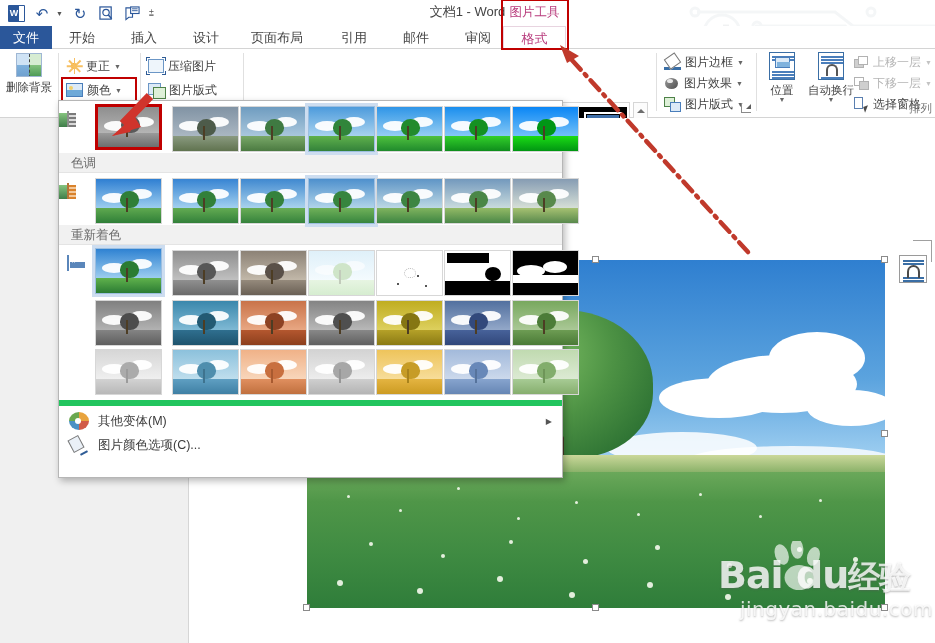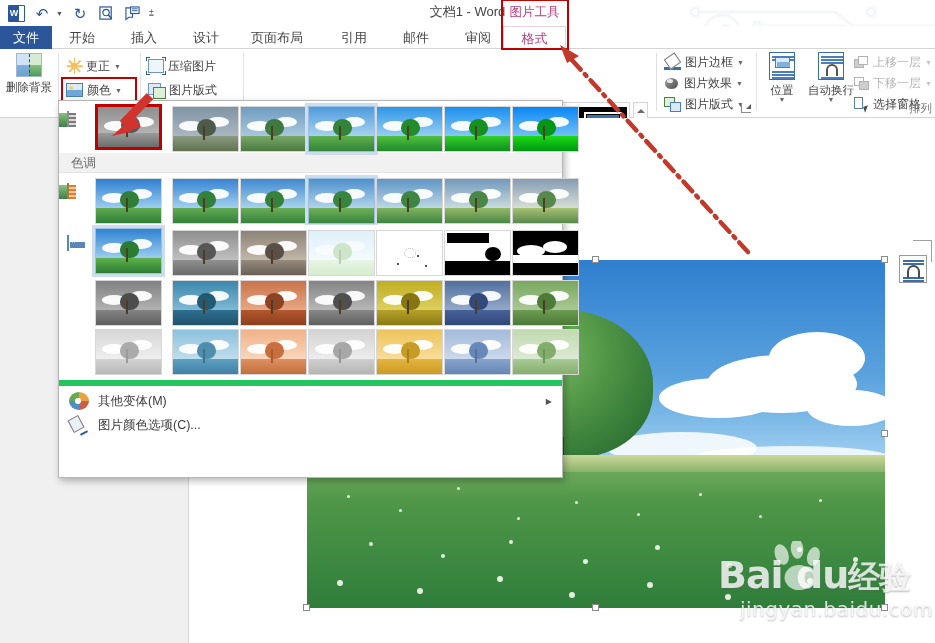--- a/index.html
+++ b/index.html
@@ -740,20 +740,21 @@
       <div class="sky" style="background:linear-gradient(#869cb3,#d6dfd6)"></div>
           <div class="grass" style="background:linear-gradient(#a6c172,#58894c)"></div>
       <div class="cl" style="left:6px;top:14px;width:24px;height:10px"></div>
           <div class="cl" style="left:34px;top:10px;width:22px;height:10px"></div>
       <div class="crown" style="background:#58894c"></div>
           <div class="trunk"></div>
         </div>
       </div>
   </div>
 
+  <div class="sec-head">重新着色</div>
   <div class="sec-body" style="height:155px">
     <span class="sec-ico ico-recolor"></span>
 
     
     <div class="sw sel" style="left:36px;top:3px">
         <div class="ph">
       <div class="sky" style="background:linear-gradient(#2f82d2,#9ccdef)"></div>
           <div class="grass" style="background:linear-gradient(#5fb14c,#2b7c33)"></div>
       <div class="cl" style="left:6px;top:14px;width:24px;height:10px"></div>
           <div class="cl" style="left:34px;top:10px;width:22px;height:10px"></div>

